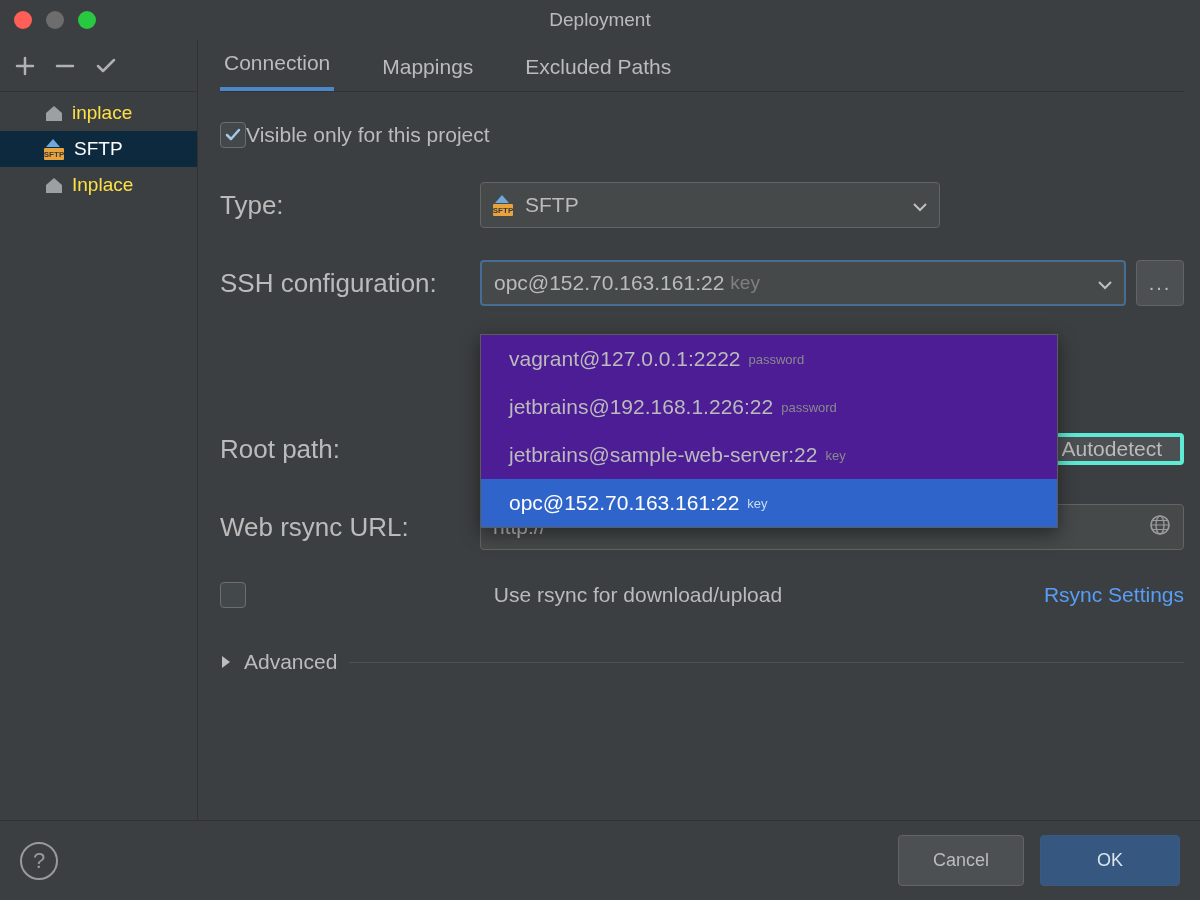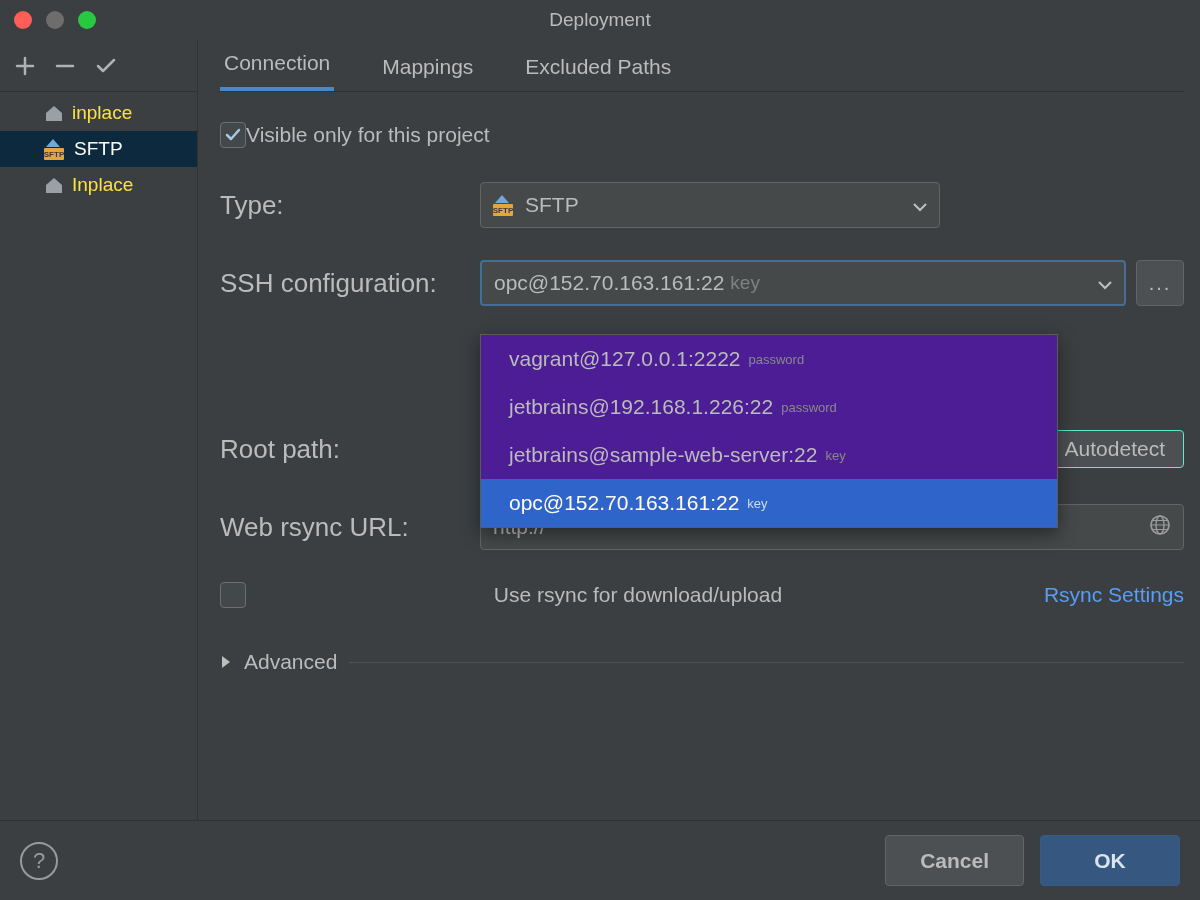--- a/index.html
+++ b/index.html
@@ -39,38 +39,38 @@
 
   .combo { flex:1; height:46px; border:1px solid #646464; border-radius:4px; background:#45494a; display:flex; align-items:center; padding:0 12px; position:relative; font-size:21px; color:#bbbbbb; }
   .combo.focused { border:2px solid #466d94; background:#45494a; }
   .combo .caret { margin-left:auto; }
   .combo .hint { color:#808080; font-size:19px; margin-left:6px; }
 
   .ellipsis-btn { width:48px; height:46px; border:1px solid #646464; border-radius:4px; background:#4c5052; display:flex; align-items:center; justify-content:center; font-size:20px; color:#bbbbbb; cursor:pointer; letter-spacing:2px; }
 
   .text-input { flex:1; height:46px; border:1px solid #646464; border-radius:4px; background:#45494a; display:flex; align-items:center; padding:0 12px; font-size:21px; color:#bbbbbb; position:relative; }
   .text-input .globe { margin-left:auto; }
-  .autodetect-btn { height:38px; border:1px solid #5eead4; border-radius:4px; background:#4c5052; padding:0 18px; font-size:21px; color:#bbbbbb; display:flex; align-items:center; cursor:pointer; }
+  .autodetect-btn { height:32px; border:4px solid #5eead4; border-radius:4px; background:#4c5052; padding:0 18px; font-size:21px; color:#bbbbbb; display:flex; align-items:center; cursor:pointer; }
 
   .link { color:#589df6; cursor:pointer; }
 
   .advanced-row { display:flex; align-items:center; gap:12px; font-size:21px; color:#bbbbbb; margin-top:12px; }
   .adv-line { flex:1; height:1px; background:#515151; }
 
   
   .dropdown { position:absolute; left:260px; right:126px; top:242px; background:#4c1d95; border:1px solid #5b5b5b; border-radius:0; box-shadow:0 6px 18px rgba(0,0,0,0.45); overflow:hidden; z-index:50; }
   .dd-item { height:48px; display:flex; align-items:center; padding:0 28px; font-size:21px; color:#bbbbbb; cursor:pointer; }
   .dd-item.selected { background:#2f65ca; color:#ffffff; }
   .dd-item .hint { color:#8a8a8a; font-size:13px; margin-left:8px; }
   .dd-item.selected .hint { color:#cddcf3; }
 
   .footer { height:80px; border-top:1px solid #323232; display:flex; align-items:center; padding:0 20px; }
   .help-btn { width:38px; height:38px; border:2px solid #9a9a9a; border-radius:50%; display:flex; align-items:center; justify-content:center; color:#9a9a9a; font-size:22px; cursor:pointer; }
   .footer-spacer { flex:1; }
-  .btn { height:51px; border-radius:4px; padding:0 34px; font-size:21px; display:flex; align-items:center; cursor:pointer;font-weight:bold; }
+  .btn { height:51px; border-radius:4px; padding:0 34px; font-size:18px; display:flex; align-items:center; cursor:pointer; }
   .btn-cancel { border:1px solid #646464; background:#4c5052; color:#bbbbbb; margin-right:16px; }
   .btn-ok { border:1px solid #375b82; background:#365880; color:#d9e4ef; min-width:140px; justify-content:center; }
 
   .sftp-icon-box { width:20px; height:12px; background:#e8a33d; border-radius:1px; display:inline-flex; align-items:center; justify-content:center; font-size:8px; font-weight:700; color:#3a3a3a; margin-right:2px; vertical-align:middle; }
 </style>
 </head>
 <body>
 
 <div class="titlebar">
   <div class="traffic-lights">

